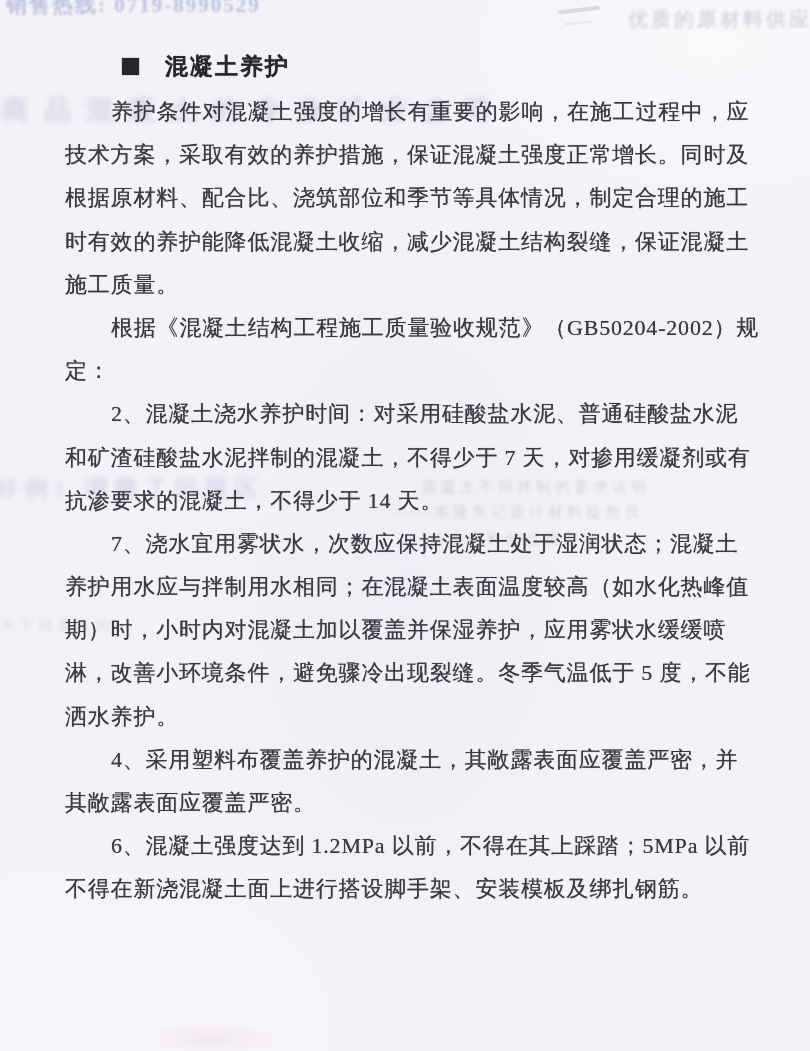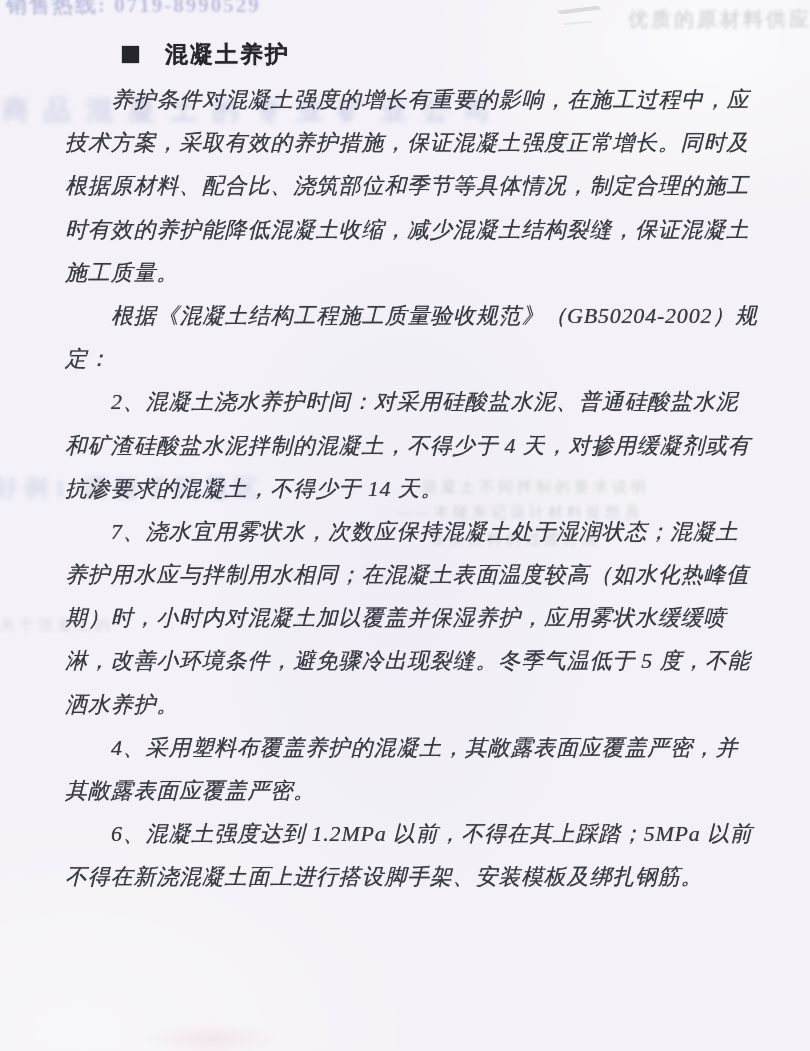--- a/index.html
+++ b/index.html
@@ -22,24 +22,24 @@
   .ghost-blue1{left:2px;top:92px;font-size:27px;font-weight:bold;color:#a9b1d6;opacity:.42;filter:blur(2.4px);letter-spacing:15px;}
   .ghost-blue2{left:-6px;top:472px;font-size:24px;font-weight:bold;color:#a9b1d6;opacity:.36;filter:blur(2.4px);letter-spacing:6px;}
   .ghost-gray1{left:422px;top:478px;font-size:15px;color:#b4bdb8;opacity:.5;filter:blur(1.6px);letter-spacing:4px;}
   .ghost-gray2{left:396px;top:503px;font-size:15px;color:#b4bdb8;opacity:.5;filter:blur(1.6px);letter-spacing:4px;}
   .ghost-gray3{left:430px;top:530px;font-size:15px;color:#b4bdb8;opacity:.45;filter:blur(1.7px);letter-spacing:4px;}
   .ghost-gray4{left:0px;top:616px;font-size:15px;color:#b9b9c2;opacity:.4;filter:blur(1.8px);letter-spacing:4px;}
   .swoosh{position:absolute;left:558px;top:8px;width:42px;height:4px;background:#b2b2bc;border-radius:2px;transform:rotate(-7deg) skewX(35deg);opacity:.4;filter:blur(.6px);}
   .swoosh2{position:absolute;left:564px;top:22px;width:28px;height:2px;background:#bcbcc4;border-radius:2px;transform:rotate(-5deg);opacity:.25;filter:blur(.7px);}
   .smudge-pink{position:absolute;left:140px;top:1022px;width:140px;height:34px;background:radial-gradient(ellipse at center, rgba(228,178,198,.22), rgba(228,178,198,0) 70%);}
   
-  .content{position:absolute;left:65px;top:30px;width:684px;}
+  .content{position:absolute;left:65px;top:42px;width:684px;}
   .heading{display:flex;align-items:center;height:48px;padding-left:57px;font-weight:bold;font-size:23px;letter-spacing:2px;color:#26262c;text-shadow:0 0 .7px rgba(25,25,32,.85);}
   .heading .bullet{display:inline-block;width:17px;height:17px;background:#26262c;margin-right:26px;box-shadow:0 0 1px rgba(25,25,32,.8);}
-  .para{margin:0;font-style:italic;}
+  .para{margin:0;}
   .line{
     height:43.2px;line-height:43.2px;
     font-size:22px;letter-spacing:.8px;white-space:nowrap;
     color:#3a3a43;text-shadow:0 0 .7px rgba(45,45,55,.75);
   }
   .line.first{padding-left:46px;}
 </style>
 </head>
 <body>
 
@@ -69,21 +69,21 @@
           <div class="line">根据原材料、配合比、浇筑部位和季节等具体情况，制定合理的施工</div>
           <div class="line">时有效的养护能降低混凝土收缩，减少混凝土结构裂缝，保证混凝土</div>
           <div class="line">施工质量。</div>
         </div>
         <div class="para">
           <div class="line first">根据《混凝土结构工程施工质量验收规范》（GB50204-2002）规</div>
           <div class="line">定：</div>
         </div>
         <div class="para">
           <div class="line first">2、混凝土浇水养护时间：对采用硅酸盐水泥、普通硅酸盐水泥</div>
-          <div class="line">和矿渣硅酸盐水泥拌制的混凝土，不得少于 4 天，对掺用缓凝剂或有</div>
+          <div class="line">和矿渣硅酸盐水泥拌制的混凝土，不得少于 7 天，对掺用缓凝剂或有</div>
           <div class="line">抗渗要求的混凝土，不得少于 14 天。</div>
         </div>
         <div class="para">
           <div class="line first">7、浇水宜用雾状水，次数应保持混凝土处于湿润状态；混凝土</div>
           <div class="line">养护用水应与拌制用水相同；在混凝土表面温度较高（如水化热峰值</div>
           <div class="line">期）时，小时内对混凝土加以覆盖并保湿养护，应用雾状水缓缓喷</div>
           <div class="line">淋，改善小环境条件，避免骤冷出现裂缝。冬季气温低于 5 度，不能</div>
           <div class="line">洒水养护。</div>
         </div>
         <div class="para">

